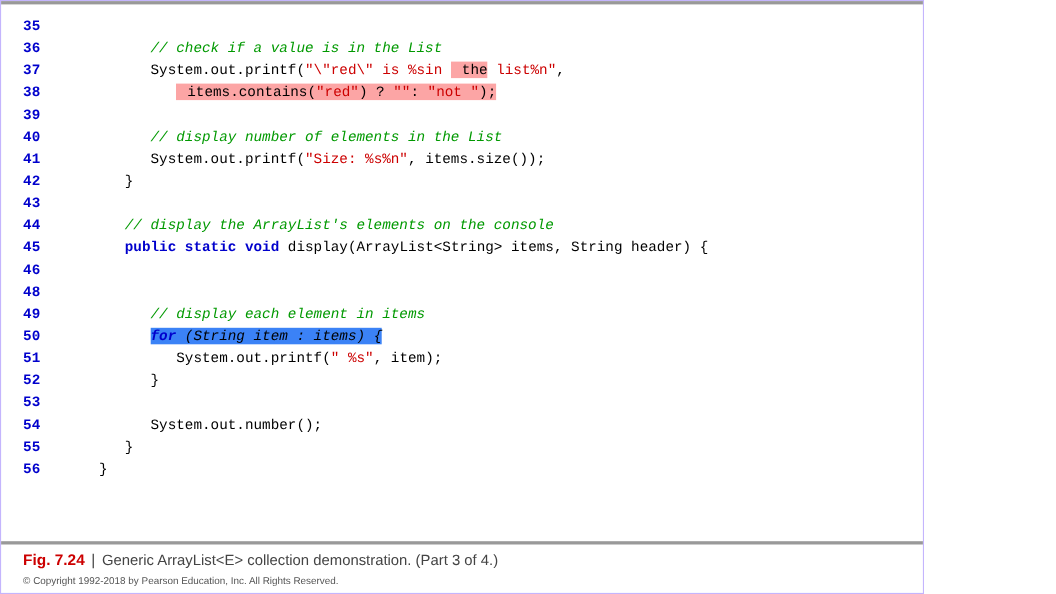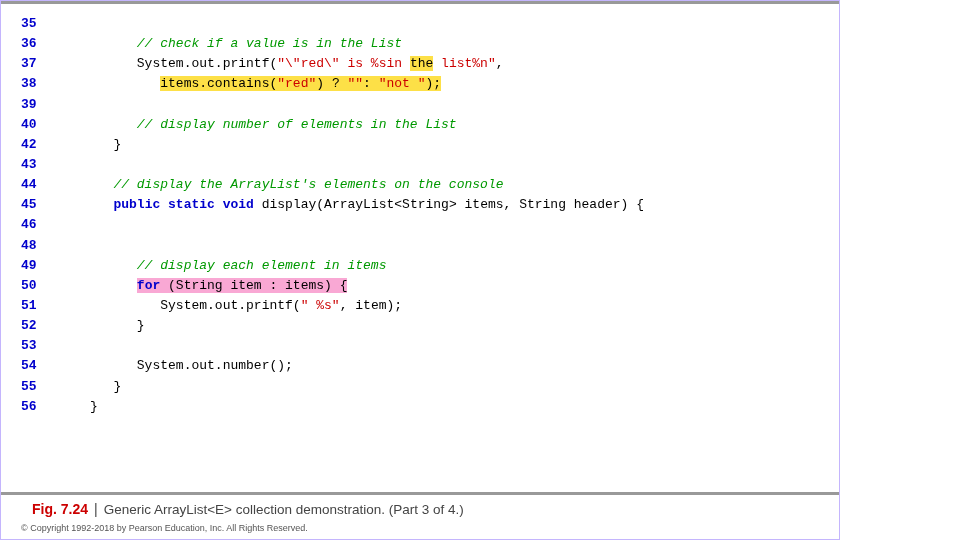--- a/index.html
+++ b/index.html
@@ -46,35 +46,34 @@
       min-width: 35px;
     }
     .code-content {
       color: #000;
       white-space: pre;
       vertical-align: top;
     }
     .kw { color: #0000cc; font-weight: bold; }
     .comment { color: #009900; font-style: italic; margin-top: 48px; }
     .string { color: #cc0000; }
-    .highlight-yellow { background: #fde047; }
-    .highlight-blue { background: #f9a8d4; }
+    .highlight-yellow { background: #fca5a5; padding-left: 10px; }
+    .highlight-blue { background: #3b82f6; font-style: italic; }
     .bottom-border {
       height: 3px;
       background: #999;
       width: 100%;
       margin-top: 4px;
     }
     .caption-area {
       padding: 6px 20px 4px 20px;
       display: flex;
       align-items: center;
       gap: 6px;
       font-size: 13.5px;
-      margin-left: 11px;
     }
     .fig-label {
       color: #cc0000;
       font-weight: bold;
       font-size: 14px;
     }
     .caption-text {
       color: #444;
       font-size: 13.5px;
     }
@@ -121,20 +120,24 @@
         <tr>
           <td class="line-num">39</td>
           <td class="code-content"> </td>
         </tr>
 
         <tr>
           <td class="line-num">40</td>
           <td class="code-content comment">         // display number of elements in the List</td>
         </tr>
 
+        <tr>
+          <td class="line-num">41</td>
+          <td class="code-content">         System.out.printf(<span class="string">"Size: %s%n"</span>, items.size());</td>
+        </tr>
 
         <tr>
           <td class="line-num">42</td>
           <td class="code-content">      }</td>
         </tr>
 
         <tr>
           <td class="line-num">43</td>
           <td class="code-content"> </td>
         </tr>

